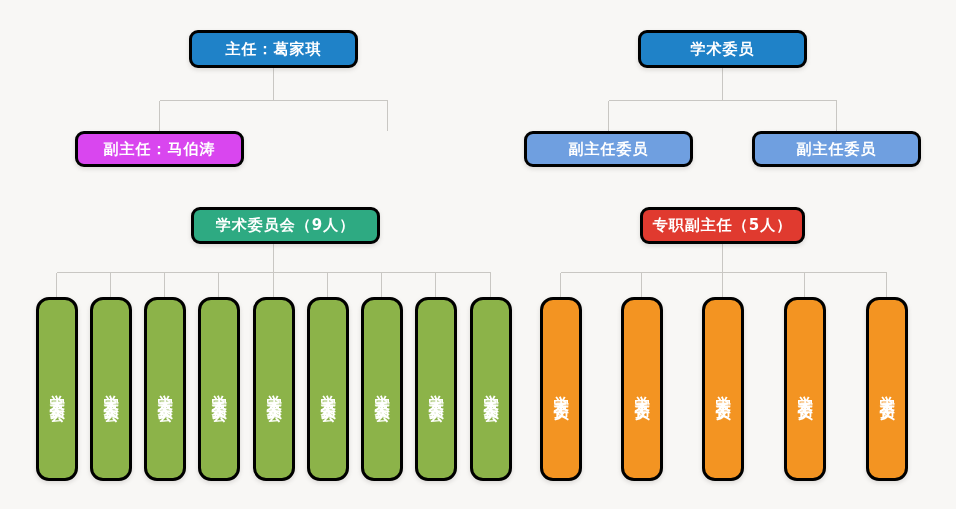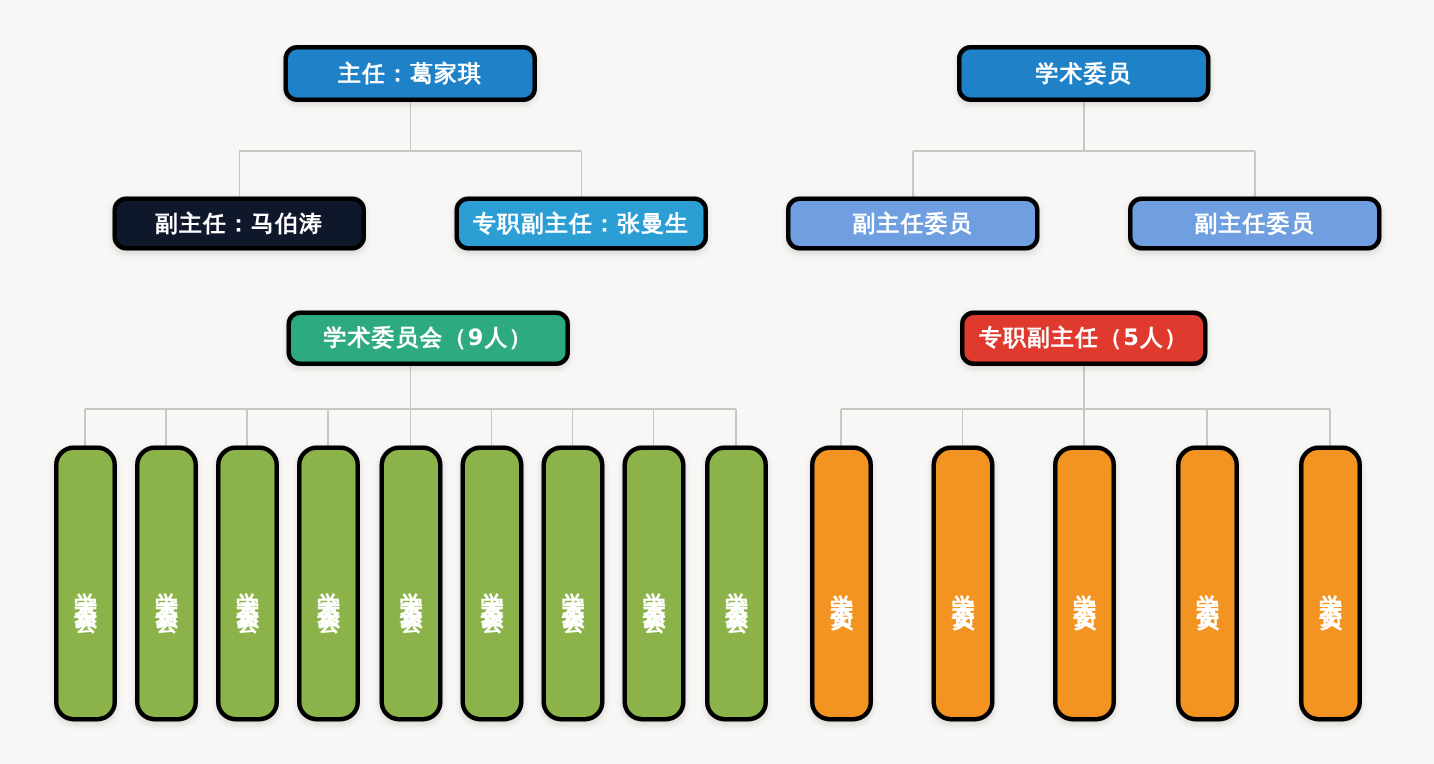--- a/index.html
+++ b/index.html
@@ -97,27 +97,24 @@
       <path d="M722.5 272.5 L722.5 297"></path>
       <path d="M804.5 272.5 L804.5 297"></path>
       <path d="M886.5 272.5 L886.5 297"></path>
     </g>
   </svg>
 
   <div class="node h" style="left:189px; top:30px; width:169px; height:38px; background:#1f82c8;">
     <span>主任：葛家琪</span>
   </div>
 
-  <div class="node h" style="left:75px; top:131px; width:169px; height:36px; background:#0f172a;">
+  <div class="node h" style="left:75px; top:131px; width:169px; height:36px; background:#d946ef;">
     <span>副主任：马伯涛</span>
   </div>
 
-  <div class="node h" style="left:303px; top:131px; width:169px; height:36px; background:#2b9ed4;">
-    <span>专职副主任：张曼生</span>
-  </div>
 
   <div class="node h" style="left:191px; top:207px; width:189px; height:37px; background:#2eaa82;">
     <span>学术委员会（9人）</span>
   </div>
 
   <div class="node leaf" style="left:36px; top:297px; width:42px; height:184px; background:#8cb349;">
     <span class="vtext">学术委员会</span>
   </div>
   <div class="node leaf" style="left:90px; top:297px; width:42px; height:184px; background:#8cb349;">
     <span class="vtext">学术委员会</span>

